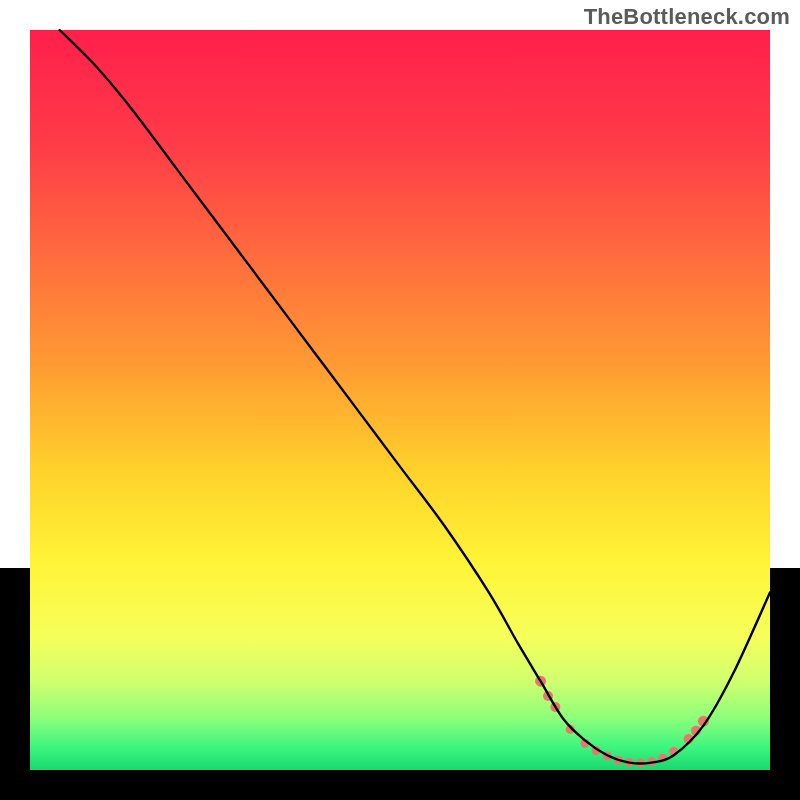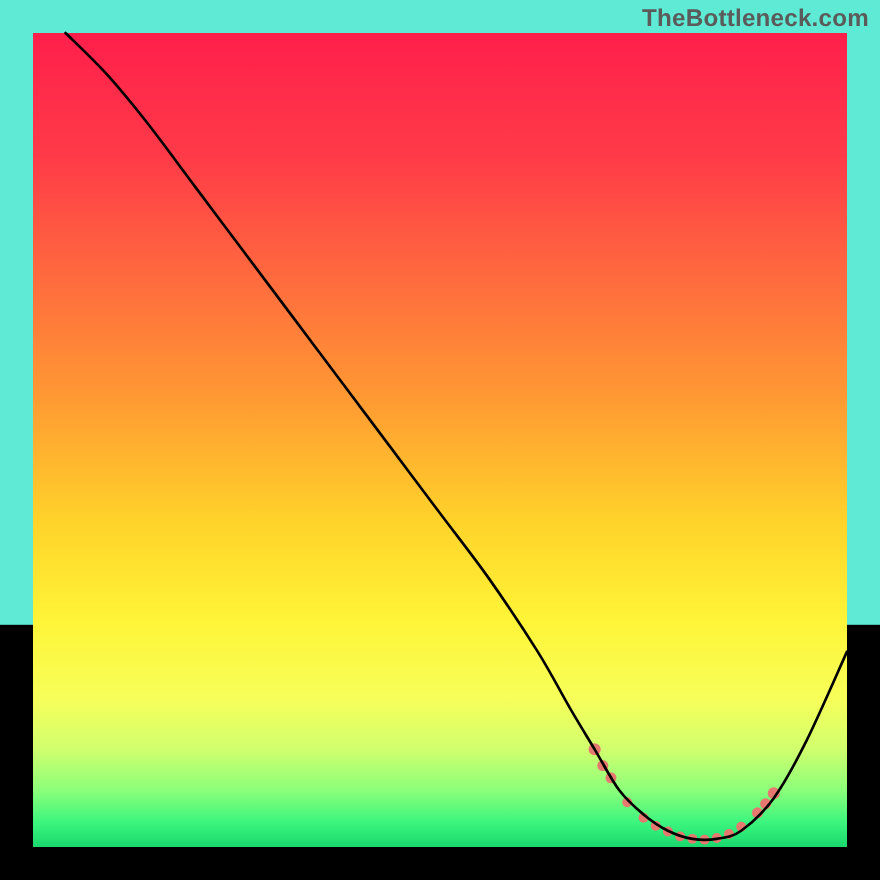--- a/index.html
+++ b/index.html
@@ -8,21 +8,21 @@
     width: 800px;
     height: 800px;
     background: #000;
     overflow: hidden;
     font-family: Arial, Helvetica, sans-serif;
   }
   .frame {
     position: relative;
     width: 800px;
     height: 568px;
-    background: #5eead4;
+    background: #ffffff;
   }
   .watermark {
     position: absolute;
     top: 4px;
     right: 10px;
     color: #5b5b5b;
     font-size: 22px;
     font-weight: 600;
     letter-spacing: 0.2px;
     z-index: 10;

